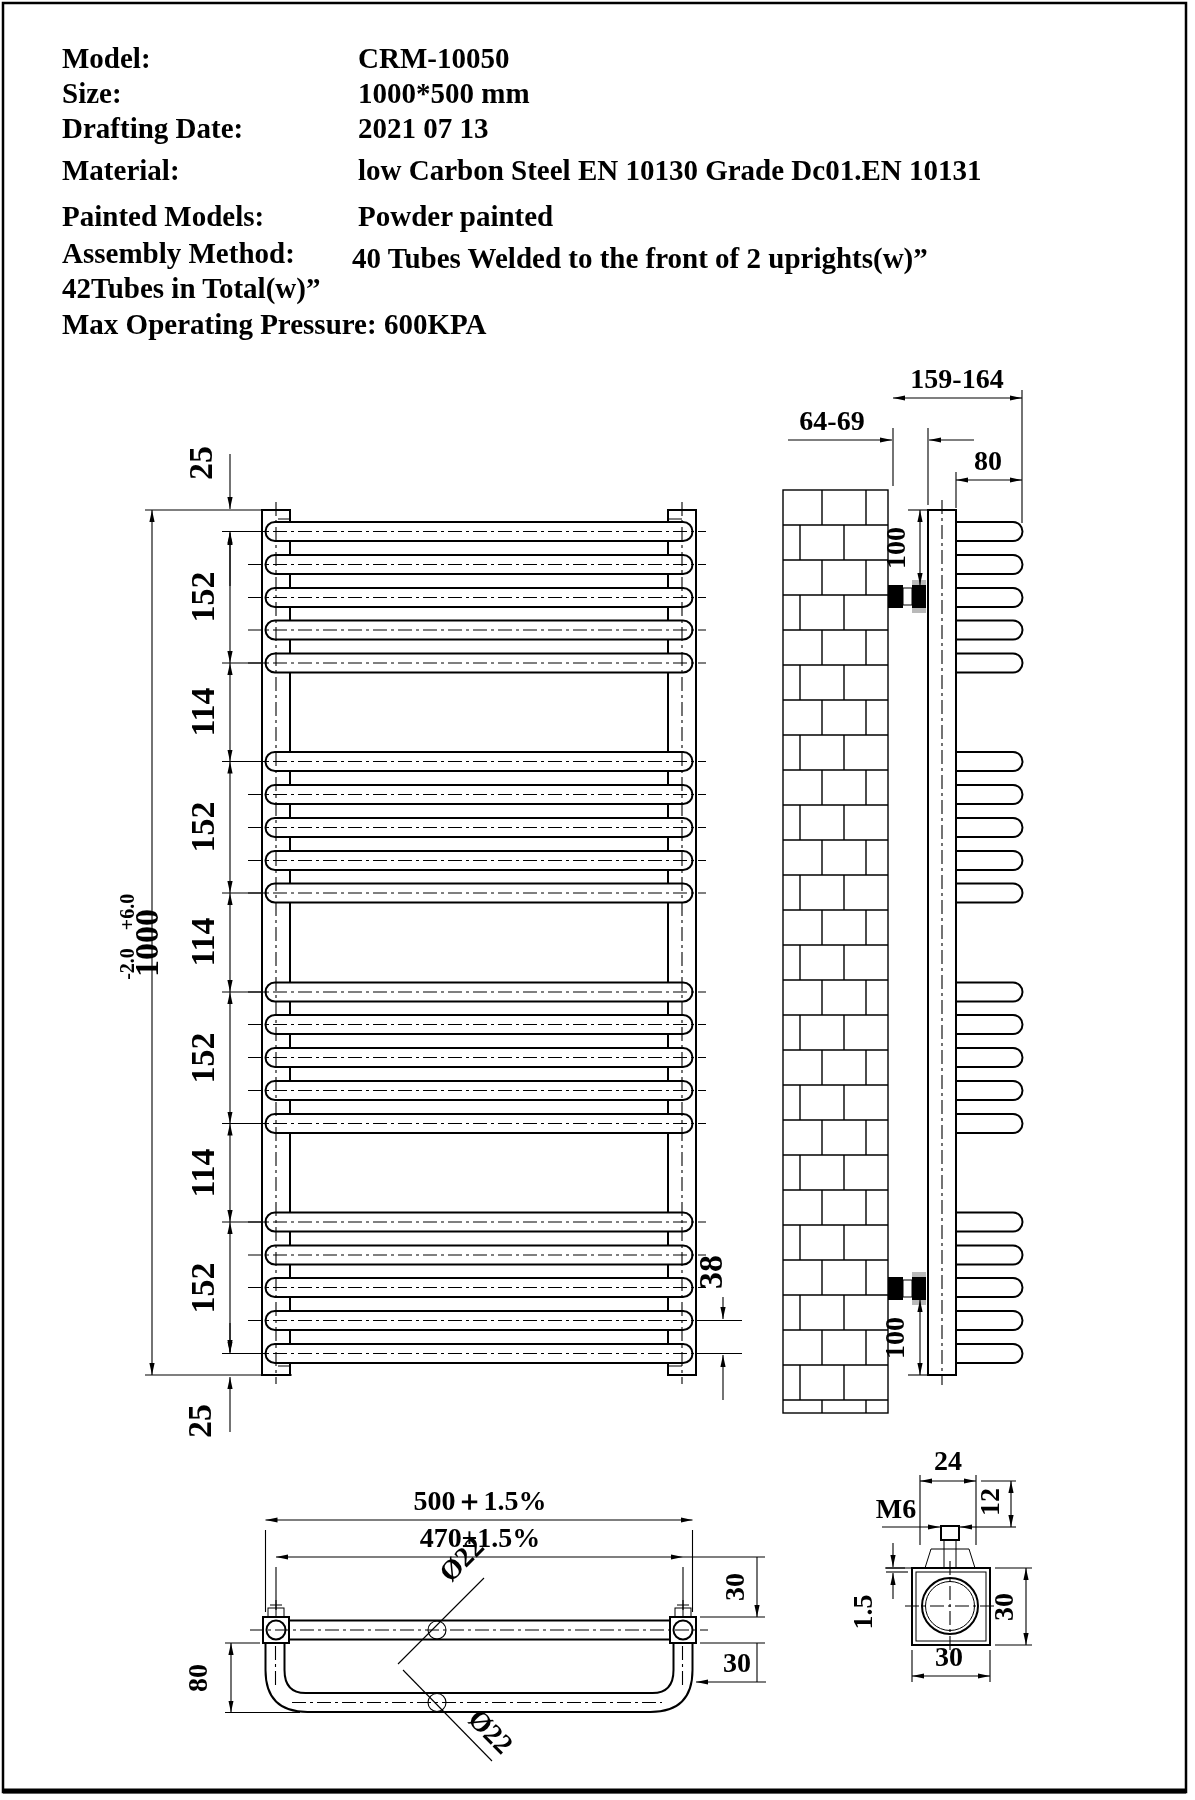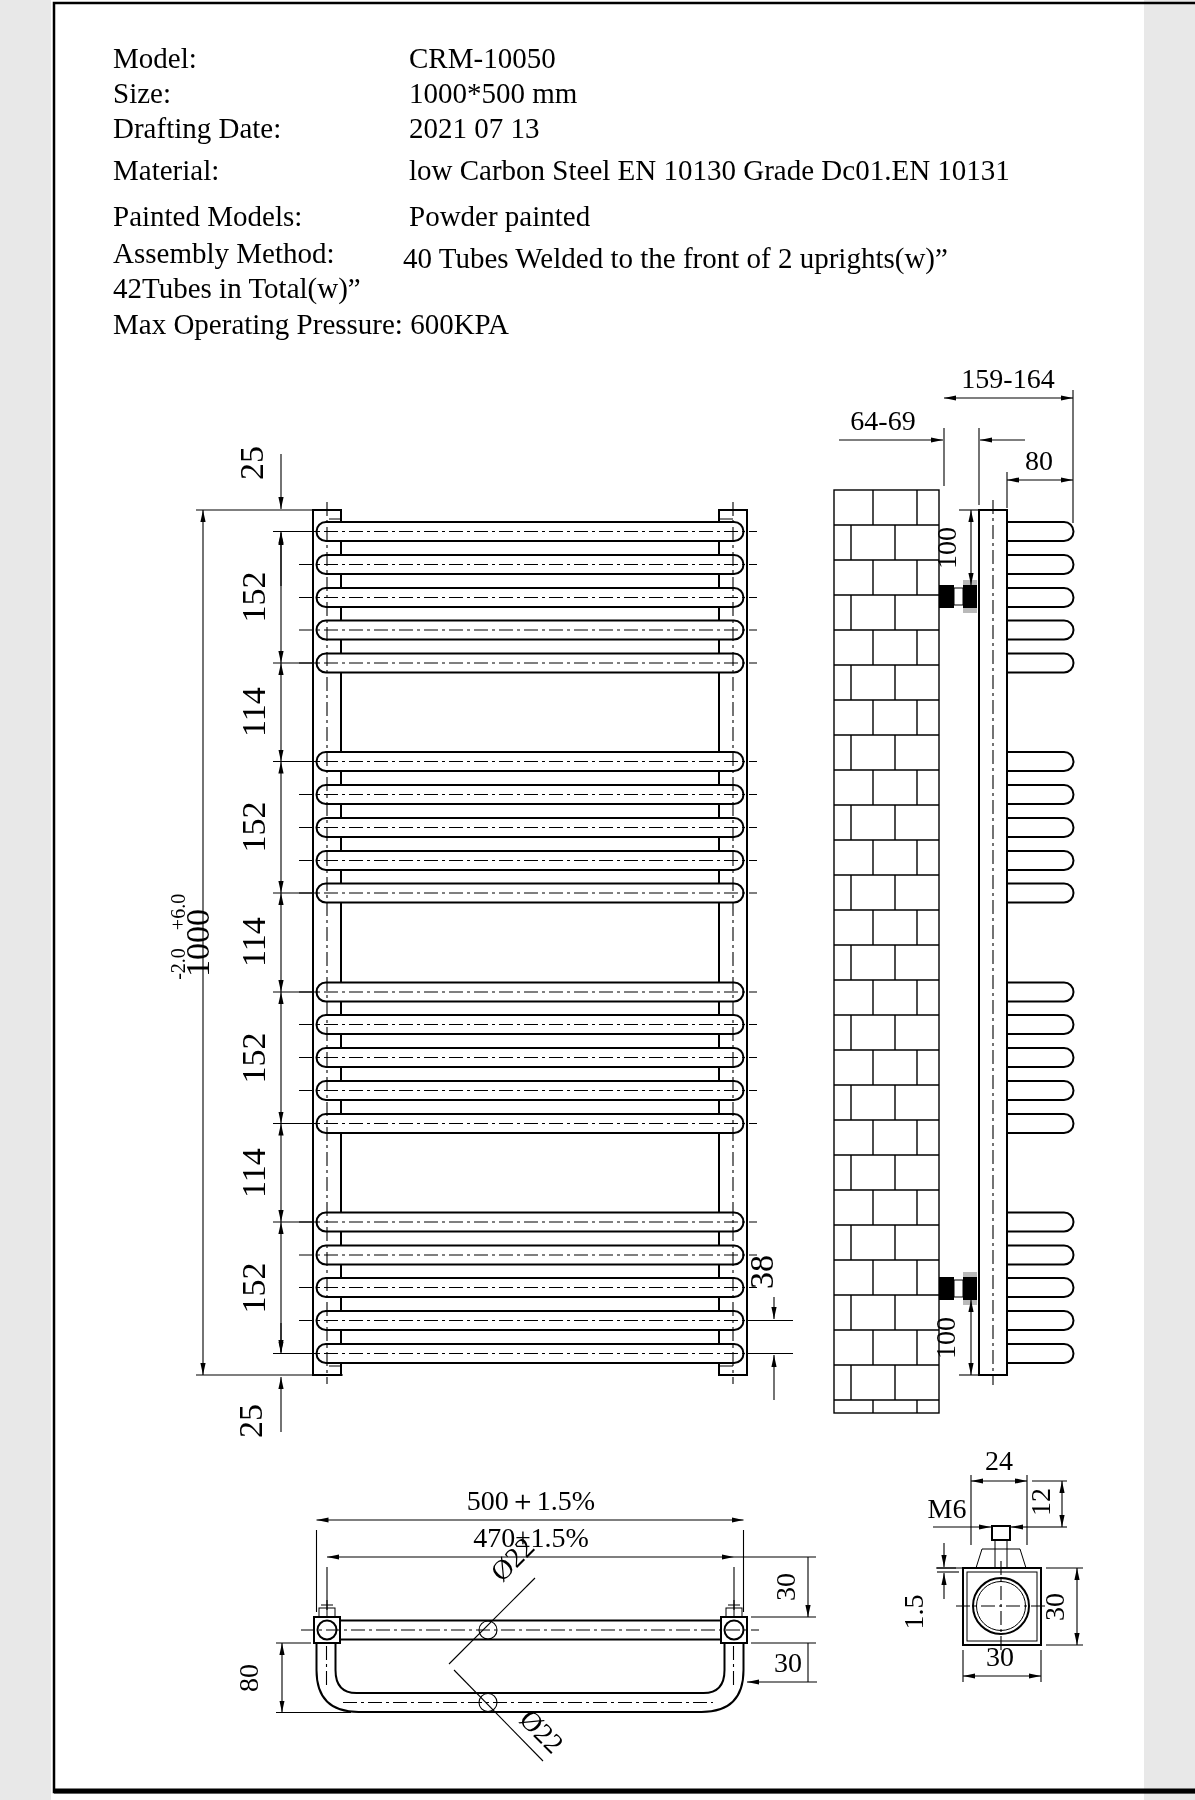--- a/index.html
+++ b/index.html
@@ -1,16 +1,16 @@
 <!DOCTYPE html>
 <html><head>
 <meta charset="utf-8">
 <style>
   html,body{margin:0;padding:0;background:#e8e8e8;}
-  .page{width:1093px;height:1800px;background:#fff;position:relative;margin:0 auto;}
+  .page{width:1195px;height:1800px;background:#fff;position:relative;margin:0 auto;font-weight:bold;}
   svg{display:block;}
   text{font-family:"Liberation Serif","DejaVu Serif",serif;fill:#000;}
   .h  {font-size:29px;}
   .dimL{font-size:34px;}
   .dim {font-size:28px;}
   .tol {font-size:20px;}
   .o  {fill:#fff;stroke:#000;stroke-width:2;}
   .ol {fill:none;stroke:#000;stroke-width:2;}
   .t  {fill:none;stroke:#000;stroke-width:1.1;}
   .bk {fill:none;stroke:#000;stroke-width:1.4;}

